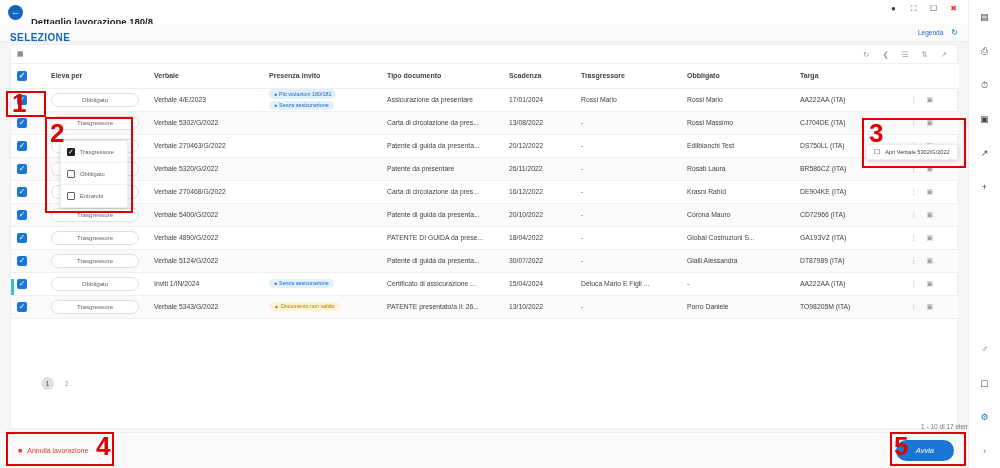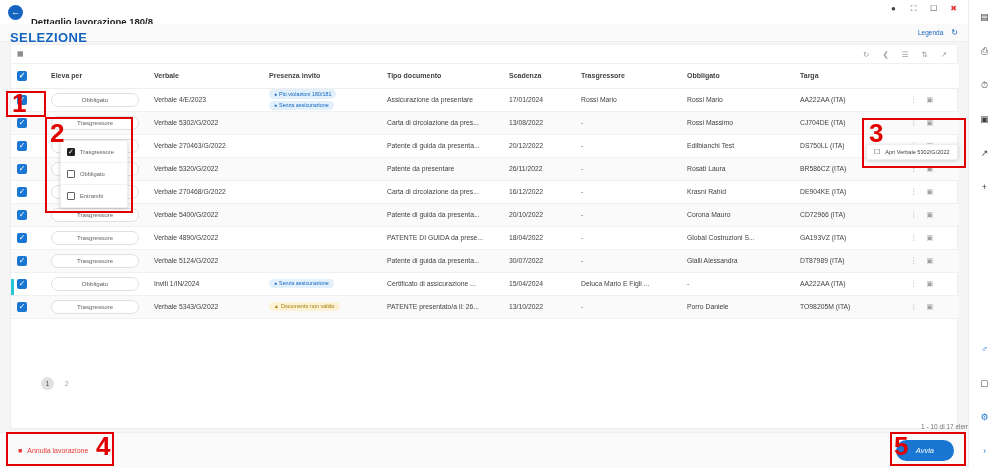--- a/index.html
+++ b/index.html
@@ -30,21 +30,21 @@
   }
   .ticon { width: 9px; height: 9px; display: flex; align-items: center; justify-content: center; font-size: 8px; color: #424242; }
   .ticon.err { color: #e53935; }
 
   
   .selbar {
     position: absolute; left: 0; top: 24px; width: 968px; height: 18px;
     background: #fafafa; border-bottom: 1px solid #eeeeee;
     display: flex; align-items: center; padding: 0 10px;
   }
-  .selbar .label { font-size: 13px; font-weight: bold; color: #1565c0; letter-spacing: .4px; margin-top: 10px; }
+  .selbar .label { font-size: 10px; font-weight: bold; color: #1565c0; letter-spacing: .4px; margin-top: 10px; }
   .selbar .right { margin-left: auto; display: flex; align-items: center; gap: 8px; }
   .legend-link { font-size: 6.5px; color: #1565c0; }
   .refresh-ic { font-size: 8px; color: #1565c0; }
 
   
   .card {
     position: absolute; left: 10px; top: 44px; width: 948px; height: 385px;
     background: #ffffff; border: 1px solid #eeeeee; border-radius: 2px;
   }
   .card-toolbar {

